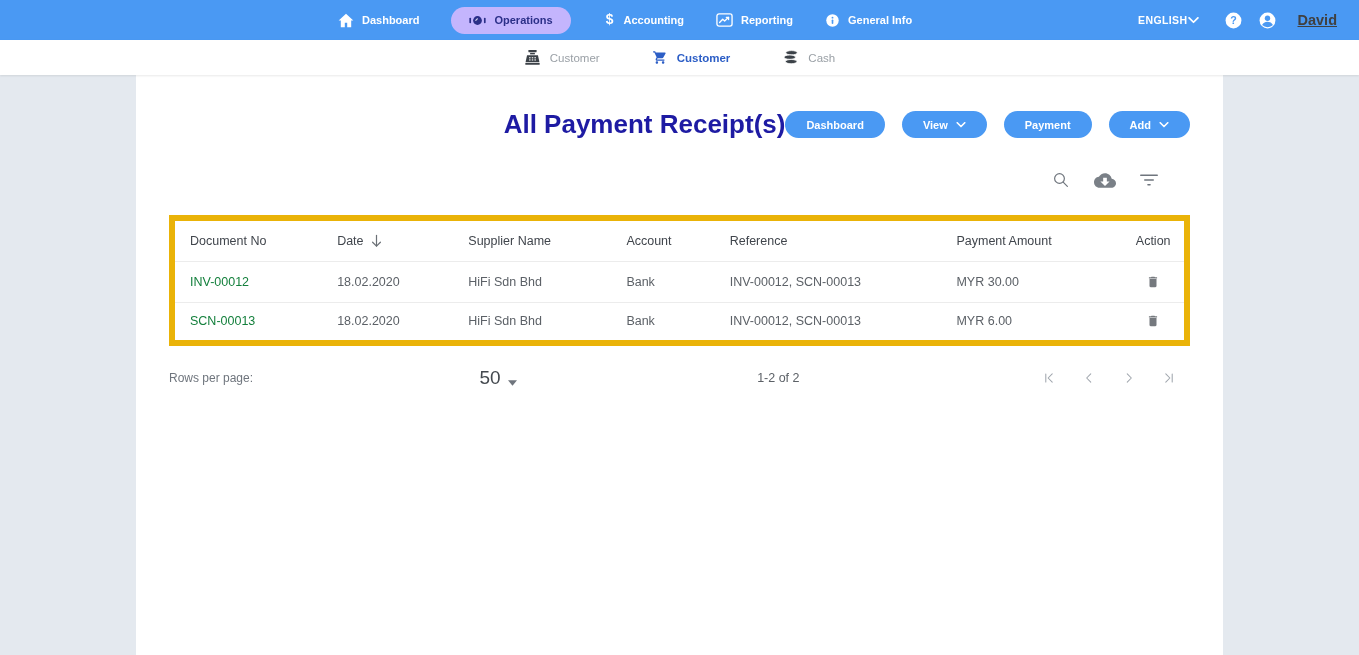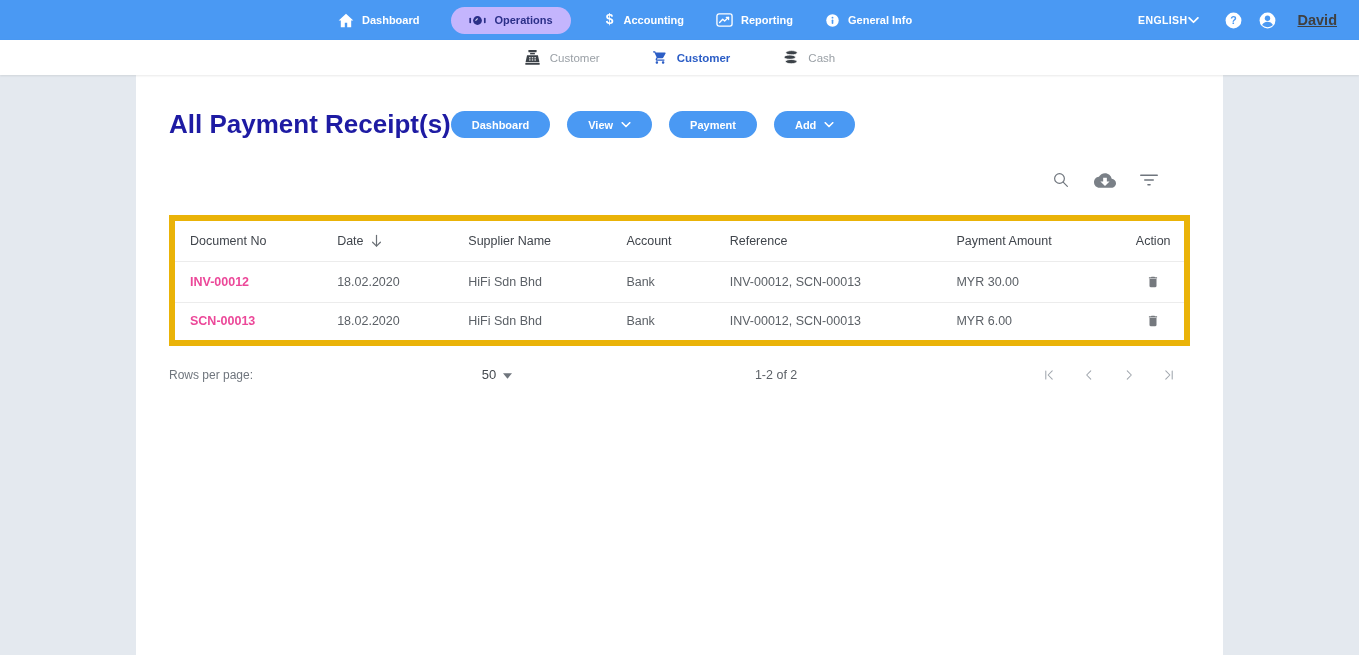--- a/index.html
+++ b/index.html
@@ -52,21 +52,21 @@
     font-size: 11.5px; color: #9aa0a6; cursor: pointer;
   }
   .subnav-item.active { color: #2c5ec6; font-weight: 700; }
 
   
   .page-bg { height: 580px; padding-left: 136px; background: #e4e9ef; }
   .panel {
     width: 1087px; height: 580px; background: #fff;
     padding: 34px 33px 0 33px;
   }
-  .title-row { display: flex; align-items: center; justify-content: flex-start; }
+  .title-row { display: flex; align-items: center; justify-content: flex-end; }
   .page-title { margin: 0; font-size: 26px; font-weight: 700; color: #1e1ba3; }
   .action-btns { display: flex; gap: 17px; }
   .btn {
     height: 27px; border: none; border-radius: 14px; background: #4a99f3;
     color: #fff; font-family: inherit; font-size: 11px; font-weight: 700;
     padding: 0 21px; display: flex; align-items: center; gap: 8px; cursor: pointer;
     white-space: nowrap;
   }
 
   .toolbar-icons {
@@ -82,30 +82,30 @@
   }
   table.receipts th {
     height: 43px; font-size: 12.5px; font-weight: 400; color: #40454c;
     text-align: left; padding: 0 0 0 15px; white-space: nowrap;
   }
   table.receipts td {
     height: 41px; font-size: 12.5px; color: #5c6167;
     padding: 0 0 0 15px; border-top: 1px solid #ececec; white-space: nowrap;
   }
   table.receipts .col-action { text-align: center; padding: 0; }
-  .doc-link { color: #ec4899; font-weight: 700; text-decoration: none; cursor: pointer; }
+  .doc-link { color: #15803d; font-weight: 400; text-decoration: none; cursor: pointer; }
   .th-sort { display: inline-flex; align-items: flex-end; gap: 6px; }
 
   
   .pagination {
     margin-top: 21px; display: flex; align-items: center; justify-content: space-between;
     padding-right: 14px; color: #6f757d; font-size: 12px;
   }
   .rpp-select { display: flex; align-items: end; gap: 7px; margin-left: 10px; cursor: pointer; }
-  .rpp-value { font-size: 13px; color: #44494f; }
+  .rpp-value { font-size: 19px; color: #44494f; }
   .range { margin-left: 24px; font-size: 12.5px; color: #5c6167; }
   .pager { display: flex; align-items: center; gap: 26px; margin-left: 26px; }
   .pager .icon-btn svg { display: block; }
 </style>
 </head>
 <body>
 
 <div class="topnav">
   <div class="topnav-center">
 

